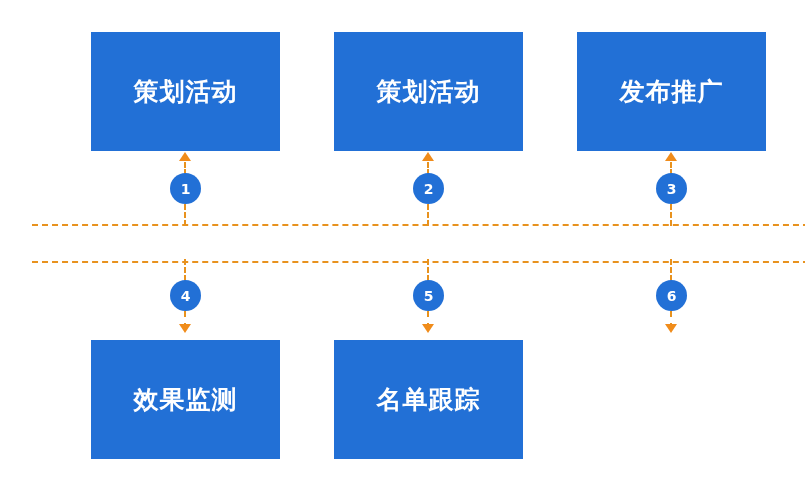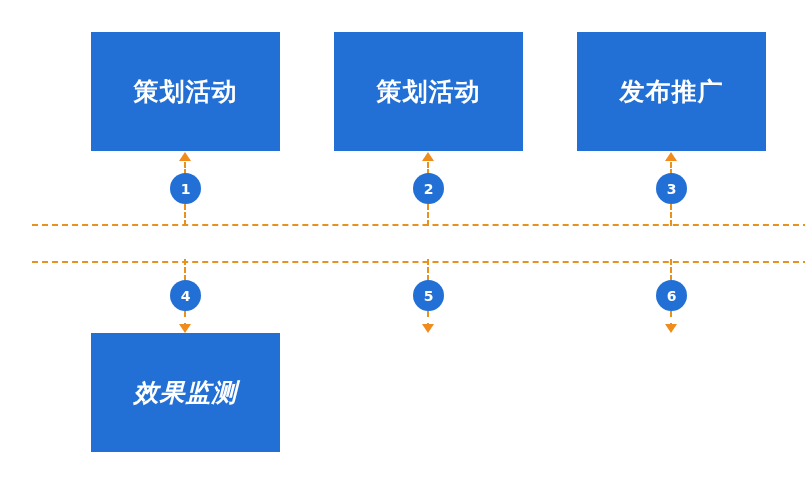--- a/index.html
+++ b/index.html
@@ -39,21 +39,21 @@
     line-height: 1;
     white-space: nowrap;
     text-align: center;
   }
 
   
   .col-1 { left: 67px; }
   .col-2 { left: 310px; }
   .col-3 { left: 553px; }
   .row-top    { top: 32px; }
-  .row-bottom { top: 333px; font-style: italic; }
+  .row-bottom { top: 340px; }
 
   
   .step-circle {
     position: absolute;
     width: 31px;
     height: 31px;
     border-radius: 50%;
     background: #2270d6;
     display: flex;
     align-items: center;
@@ -136,20 +136,23 @@
   <div class="node-box row-top col-2">
     <span class="node-label">策划活动</span>
   </div>
   <div class="node-box row-top col-3">
     <span class="node-label">发布推广</span>
   </div>
 
   <div class="node-box row-bottom col-1">
     <span class="node-label">效果监测</span>
   </div>
+  <div class="node-box row-bottom col-2">
+    <span class="node-label">名单跟踪</span>
+  </div>
 
   <div class="v-dash v-top-upper v-c1"></div>
   <div class="v-dash v-top-lower v-c1"></div>
   <div class="v-dash v-top-upper v-c2"></div>
   <div class="v-dash v-top-lower v-c2"></div>
   <div class="v-dash v-top-upper v-c3"></div>
   <div class="v-dash v-top-lower v-c3"></div>
 
   <div class="v-dash v-bot-upper v-c1"></div>
   <div class="v-dash v-bot-lower v-c1"></div>

